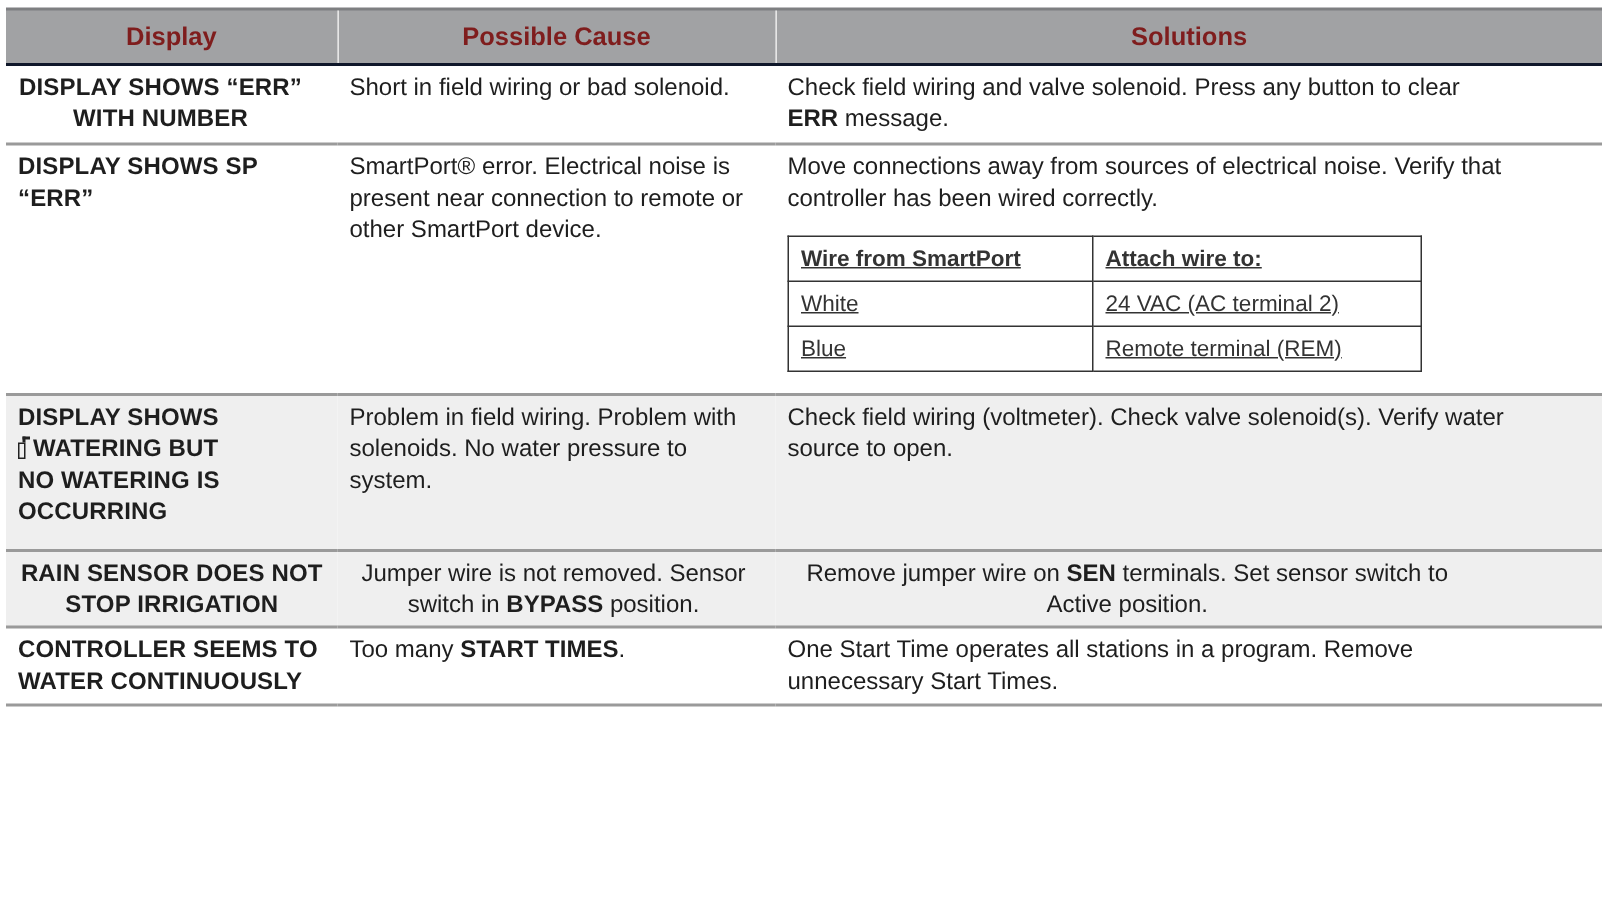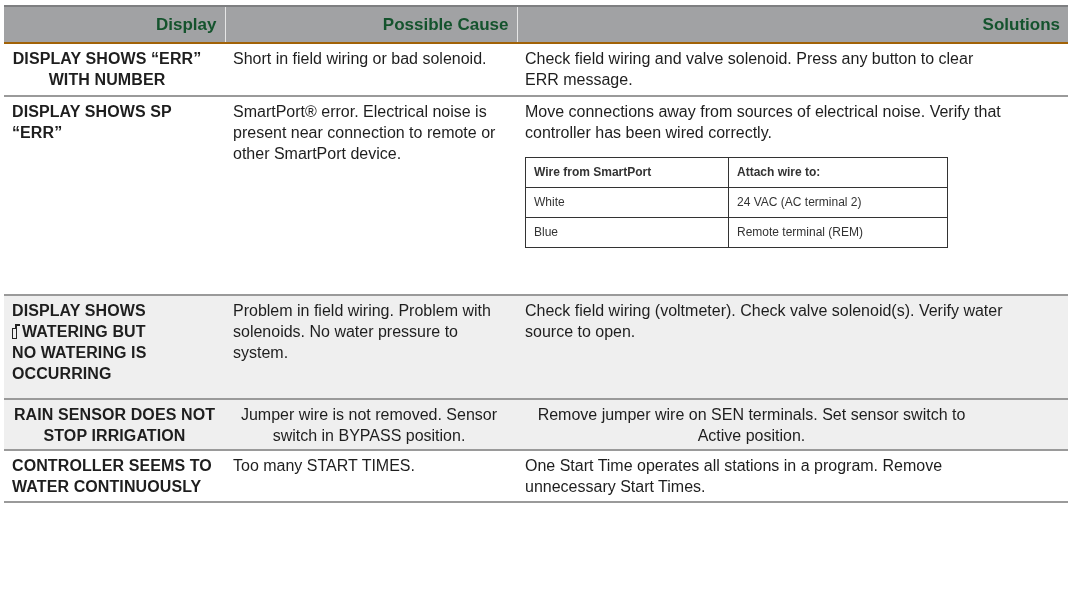--- a/index.html
+++ b/index.html
@@ -1,31 +1,31 @@
 <!DOCTYPE html>
 <html><head>
 <meta charset="utf-8">
 <style>
   html, body { margin: 0; padding: 0; background: #ffffff; }
   body { width: 1074px; height: 613px; position: relative; overflow: hidden;
          font-family: "Liberation Sans", "DejaVu Sans", sans-serif; color: #1e1e1e; }
   .tbl { position: absolute; left: 4px; top: 5px; width: 1064px; border-collapse: collapse; table-layout: fixed; }
-  .tbl th { background: #a1a2a4; color: #14532d; font-weight: bold; font-size: 17px; text-align: right;
-            height: 37px; padding: 0 8px; box-sizing: border-box; border-top: 2px solid #7e7f81; border-bottom: 2px solid #a16207; }
+  .tbl th { background: #a1a2a4; color: #7f1d1d; font-weight: bold; font-size: 17px; text-align: center;
+            height: 37px; padding: 0 8px; box-sizing: border-box; border-top: 2px solid #7e7f81; border-bottom: 2px solid #0f172a; }
   .tbl th + th { border-left: 1px solid #e6e6e6; }
   .tbl td { vertical-align: top; font-size: 16px; line-height: 21px; padding: 4px 8px 0 8px; box-sizing: border-box;
             border-bottom: 2px solid #9a9a9a; }
   .tbl td.disp { font-weight: bold; text-transform: none; letter-spacing: 0.1px; }
   .tbl tr.alt td { background: #efefef; }
   .c1 { width: 221px; }
   .c2 { width: 292px; }
   .c3 { width: 551px; }
-  b { font-weight: normal; }
+  b { font-weight: bold; }
   .inner { border-collapse: collapse; margin-top: 14px; width: 422px; table-layout: fixed; }
-  .inner td { border: 1px solid #333 !important; height: 30px; padding: 0 8px; font-size: 12px; vertical-align: middle; background: #fff !important; color: #333; }
+  .inner td { border: 1px solid #333 !important; height: 30px; padding: 0 8px; font-size: 15px; vertical-align: middle; background: #fff !important; color: #333; text-decoration: underline; }
   .inner td.h { font-weight: bold; color: #333; }
   .inner .ic1 { width: 203px; }
   .inner .ic2 { width: 219px; }
   .sprinkler-icon { display: inline-block; width: 8px; height: 17px; position: relative; vertical-align: -3px; margin-right: 2px; }
   .sprinkler-icon::before { content: ""; position: absolute; left: 0; top: 5px; width: 5px; height: 11px; border: 1px solid #222; box-sizing: border-box; }
   .sprinkler-icon::after { content: ""; position: absolute; left: 3px; top: 1px; width: 5px; height: 4px; border-top: 2px solid #222; border-left: 2px solid #222; box-sizing: border-box; }
 </style>
 </head>
 <body>
 
@@ -46,21 +46,21 @@
 
     <tr style="height:53px;">
       <td class="disp">
           <span style="display:block;width:190px;text-align:center;">DISPLAY SHOWS “ERR” WITH NUMBER</span>
         </td>
       <td><span>Short in field wiring or bad solenoid.</span></td>
       <td style="padding-right:60px;"><span>Check field wiring and valve solenoid. Press any button to clear </span><b>ERR</b><span> message.</span></td>
     </tr>
 
 
-    <tr style="height:199px;">
+    <tr style="height:167px;">
       <td class="disp">
           <span style="display:block;width:165px;">DISPLAY SHOWS SP “ERR”</span>
         </td>
       <td><span>SmartPort® error. Electrical noise is present near connection to remote or other SmartPort device.</span></td>
       <td style="padding-right:20px;">
         <span>Move connections away from sources of electrical noise. Verify that controller has been wired correctly.</span>
         <table class="inner">
           <colgroup>
               <col class="ic1">
               <col class="ic2">

